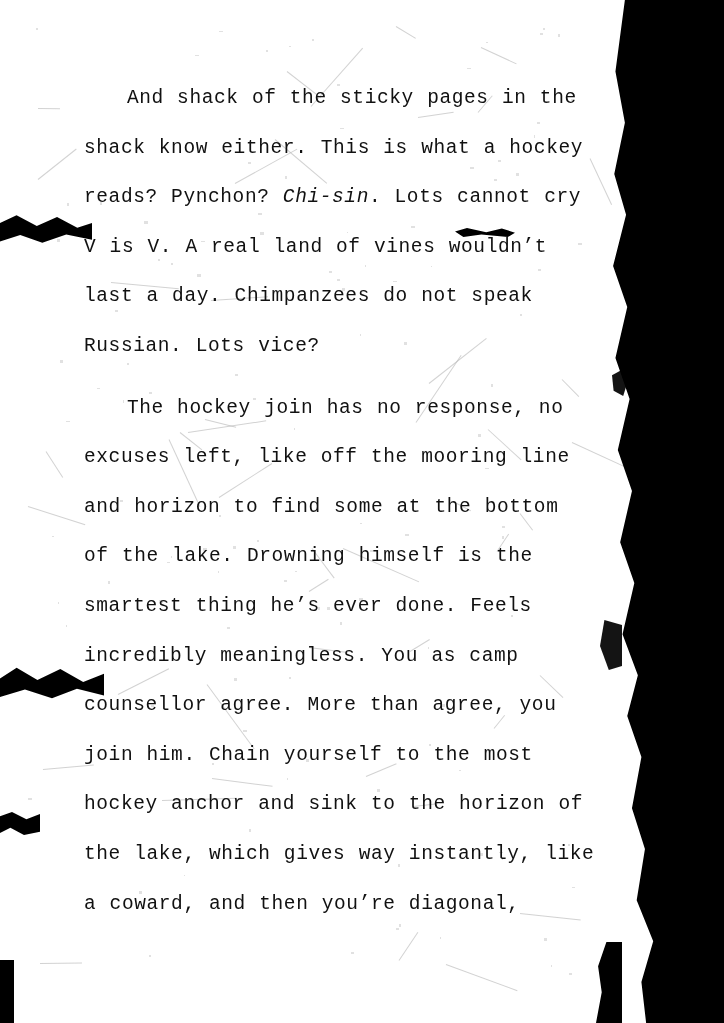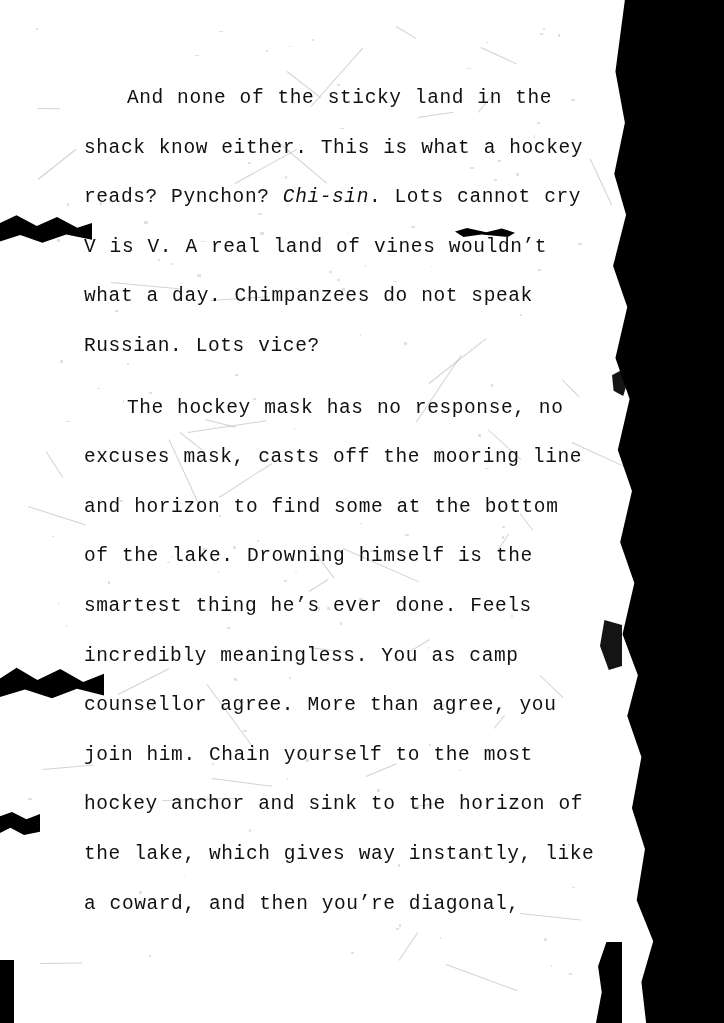--- a/index.html
+++ b/index.html
@@ -281,29 +281,29 @@
       <div class="scratch" style="left:309px;top:591px;width:23px;transform:rotate(-32.3deg);"></div>
       <div class="scratch" style="left:488px;top:429px;width:45px;transform:rotate(42.5deg);"></div>
       <div class="scratch" style="left:162px;top:800px;width:75px;transform:rotate(-1.7deg);"></div>
       <div class="scratch" style="left:366px;top:776px;width:33px;transform:rotate(-22.8deg);"></div>
       <div class="scratch" style="left:572px;top:442px;width:71px;transform:rotate(24.7deg);"></div>
       <div class="scratch" style="left:275px;top:139px;width:68px;transform:rotate(40.3deg);"></div>
     </div>
 
   <div class="text-col">
 
-    <p class="para"><span class="indent"></span><span>And none of the sticky land in the</span>
+    <p class="para"><span class="indent"></span><span>And shack of the sticky pages in the</span>
 <span>shack know either. This is what a hockey</span>
 <span>reads? Pynchon? <span class="ital">Chi-sin</span>. Lots cannot cry</span>
 <span>V is V. A real land of vines wouldn’t</span>
-<span>what a day. Chimpanzees do not speak</span>
+<span>last a day. Chimpanzees do not speak</span>
 <span>Russian. Lots vice?</span></p>
 
-    <p class="para"><span class="indent"></span><span>The hockey mask has no response, no</span>
-<span>excuses mask, casts off the mooring line</span>
+    <p class="para"><span class="indent"></span><span>The hockey join has no response, no</span>
+<span>excuses left, like off the mooring line</span>
 <span>and horizon to find some at the bottom</span>
 <span>of the lake. Drowning himself is the</span>
 <span>smartest thing he’s ever done. Feels</span>
 <span>incredibly meaningless. You as camp</span>
 <span>counsellor agree. More than agree, you</span>
 <span>join him. Chain yourself to the most</span>
 <span>hockey anchor and sink to the horizon of</span>
 <span>the lake, which gives way instantly, like</span>
 <span>a coward, and then you’re diagonal,</span></p>
 

